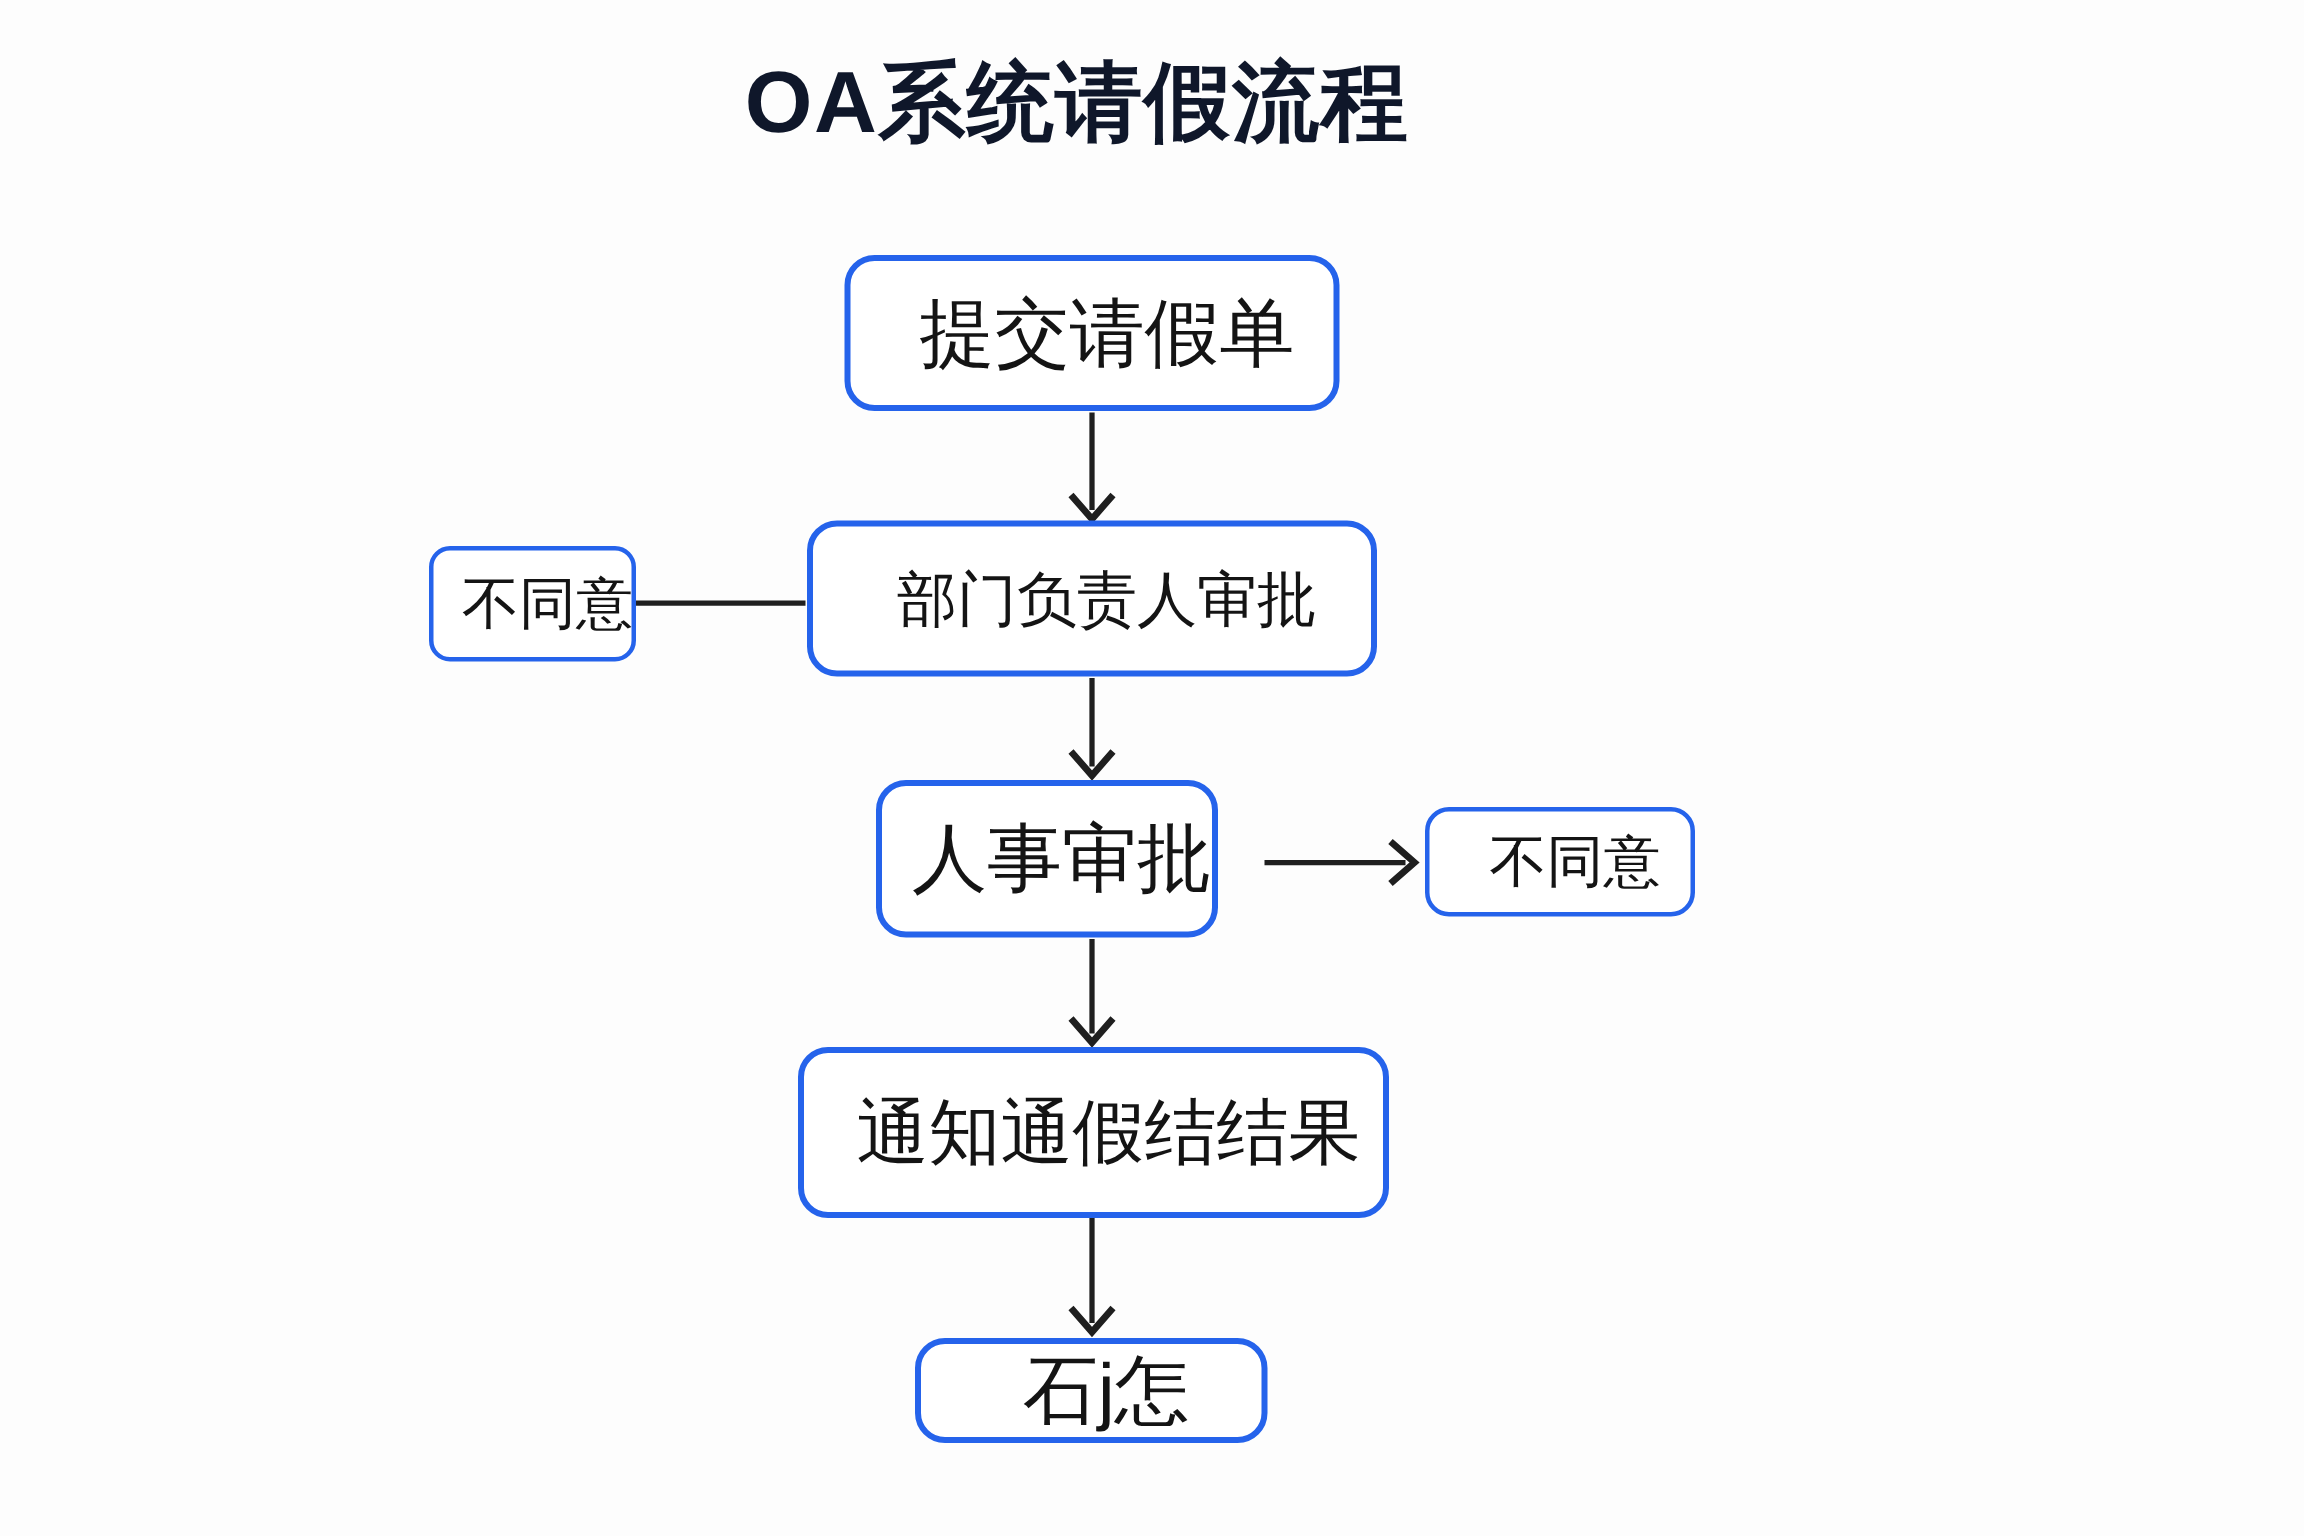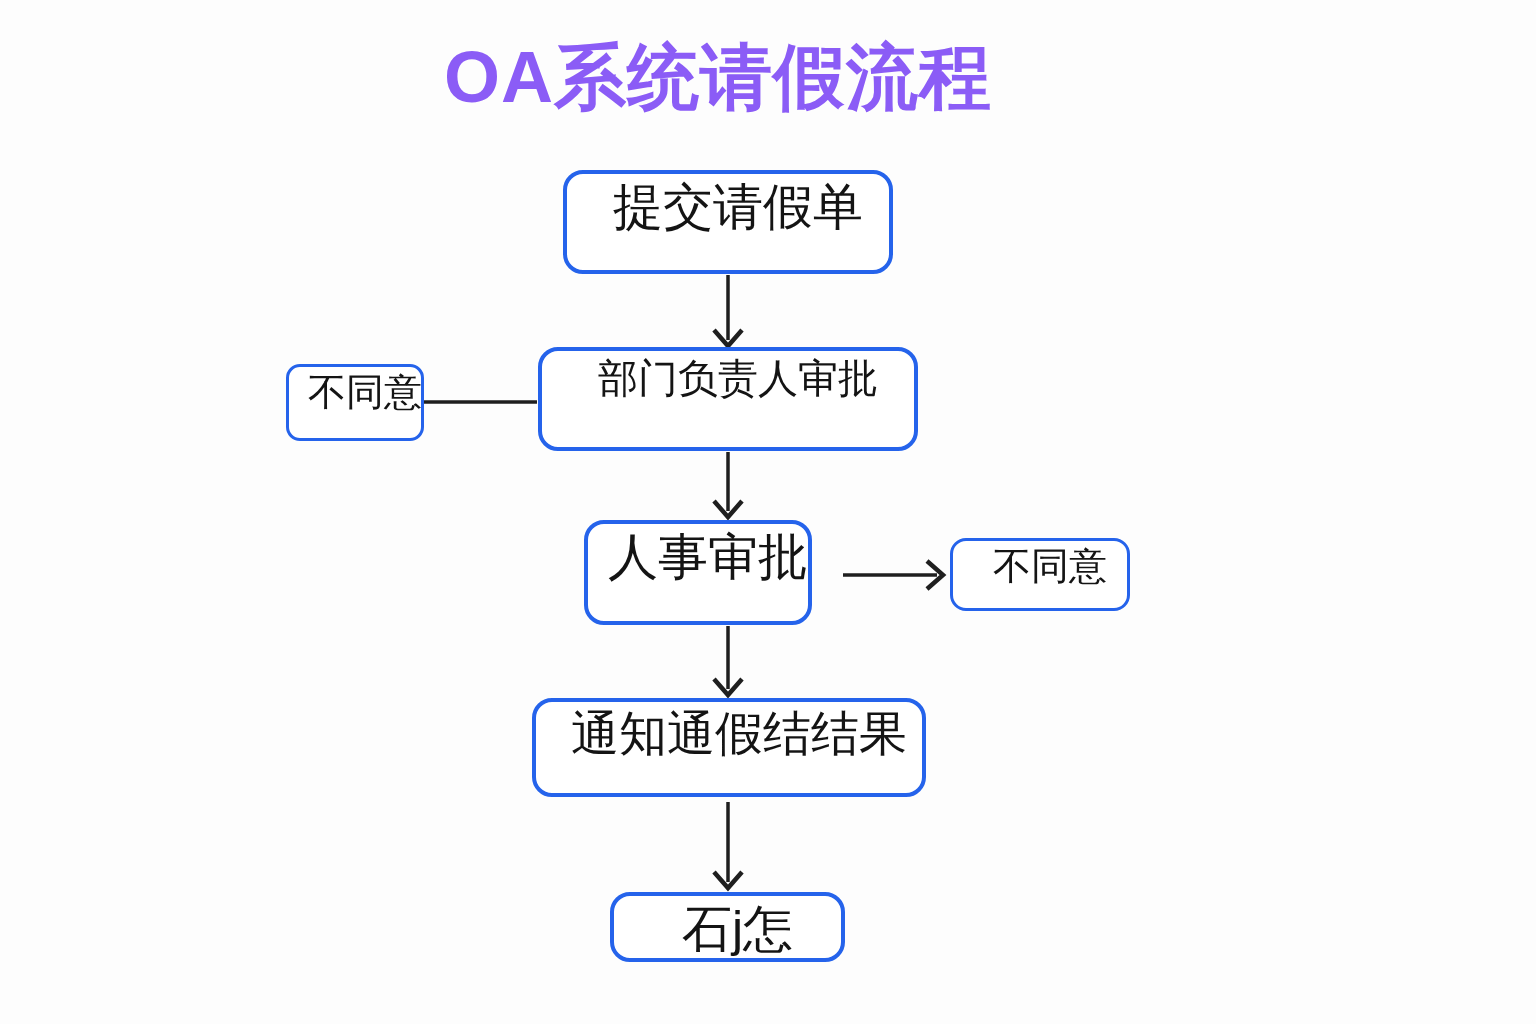--- a/index.html
+++ b/index.html
@@ -14,44 +14,45 @@
     background: var(--background, #fdfdfd);
     overflow: hidden;
     color: var(--text, #141414);
   }
   .title {
     position: absolute;
     top: 30px;
     left: 0;
     width: 1436px;
     text-align: center;
-    font-size: 72px;
+    font-size: 58px;
     font-weight: 900;
     letter-spacing: 1px;
-    color: #8b5cf6;
+    color: #0f172a;
     white-space: nowrap;
   }
   .node {
     position: absolute;
     box-sizing: border-box;
     background: var(--node-fill, #ffffff);
     border: 4px solid var(--node-border, #2563eb);
     border-radius: 20px;
     display: flex;
+    align-items: center;
     justify-content: center;
     white-space: nowrap;
     color: var(--text, #141414);
     padding-left: 20px;
   }
   .node-submit      { left: 563px; top: 170px; width: 330px; height: 104px; font-size: 50px; }
   .node-dept        { left: 538px; top: 347px; width: 380px; height: 104px; font-size: 40px; }
   .node-dept-reject { left: 286px; top: 364px; width: 138px; height: 77px;  font-size: 38px; border-radius: 14px; border-width: 3px; }
   .node-hr          { left: 584px; top: 520px; width: 228px; height: 105px; font-size: 50px; }
   .node-hr-reject   { left: 950px; top: 538px; width: 180px; height: 73px;  font-size: 38px; border-radius: 16px; border-width: 3px; }
-  .node-notify      { left: 532px; top: 698px; width: 394px; height: 99px; font-size: 48px; }
+  .node-notify      { left: 532px; top: 698px; width: 394px; height: 114px; font-size: 48px; }
   .node-end         { left: 610px; top: 892px; width: 235px; height: 70px;  font-size: 50px; }
   .edges {
     position: absolute;
     left: 0;
     top: 0;
     width: 1536px;
     height: 1024px;
     pointer-events: none;
   }
   .edge {

